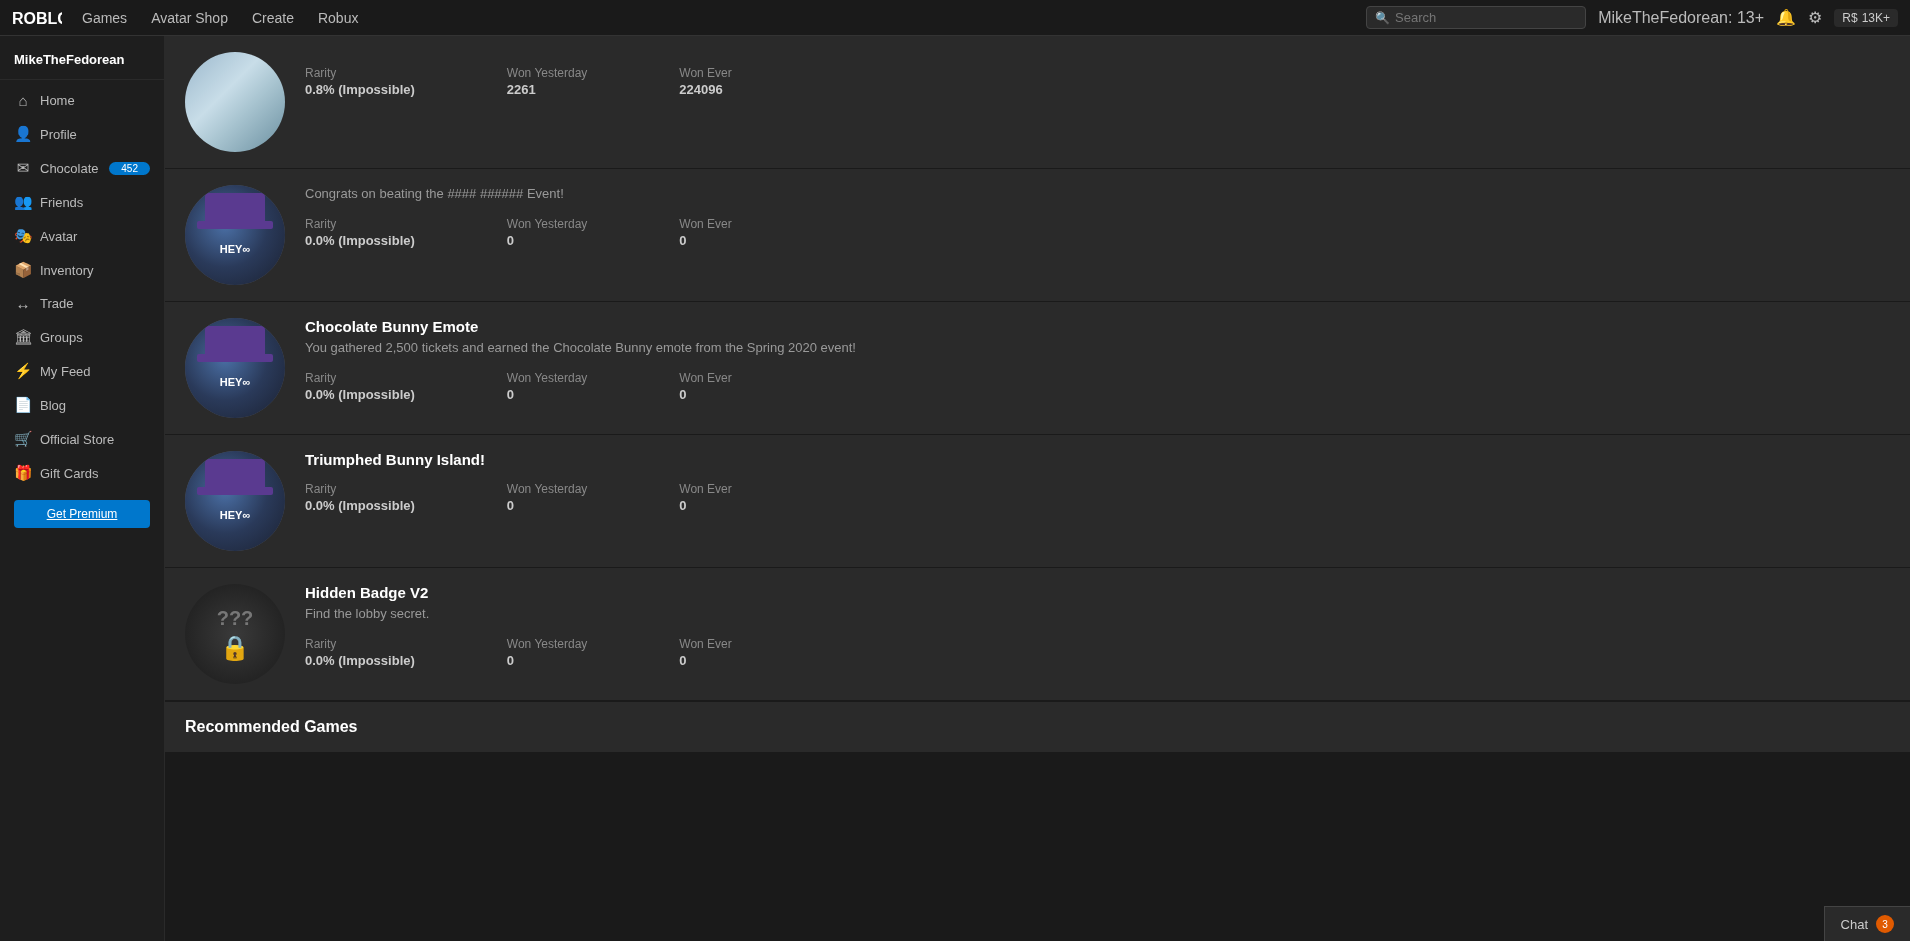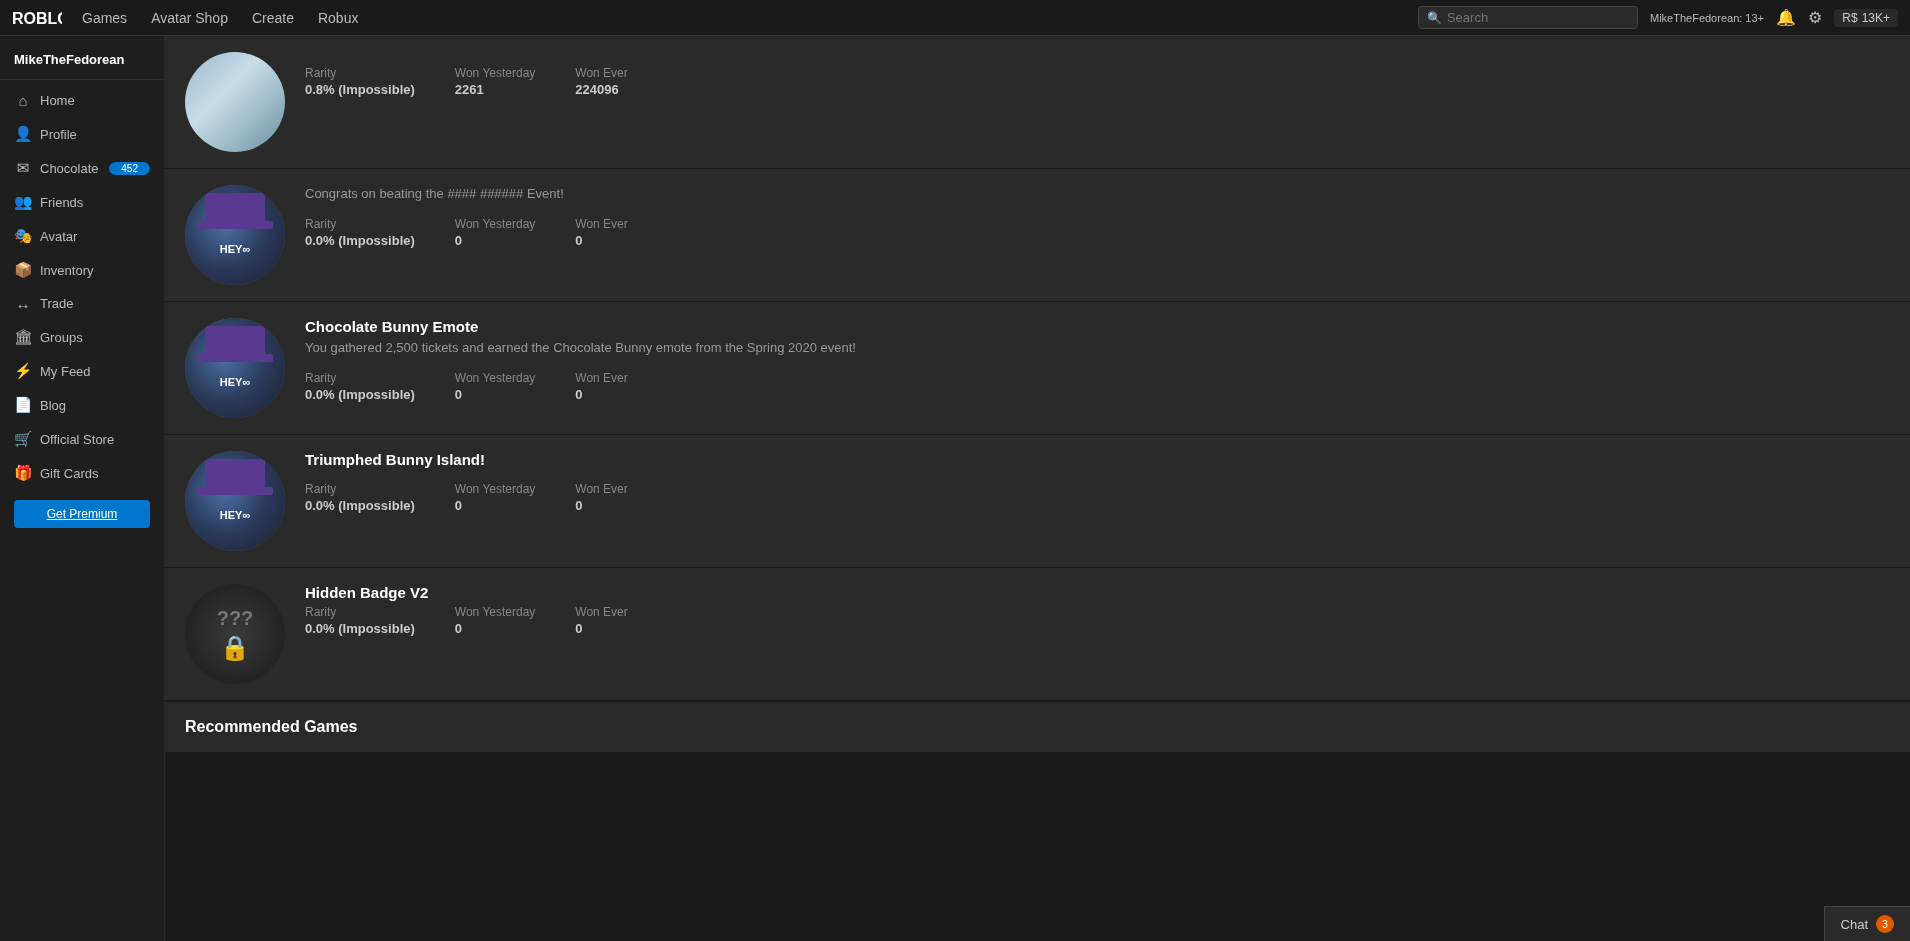--- a/index.html
+++ b/index.html
@@ -60,21 +60,21 @@
       outline: none;
       width: 100%;
     }
     .search-icon-svg { color: #888; margin-right: 5px; font-size: 12px; }
     .top-nav-right {
       display: flex;
       align-items: center;
       gap: 12px;
       margin-left: auto;
     }
-    .top-nav-username { color: #bbb; font-size: 11px; }
+    .top-nav-username { color: #bbb; font-size: 16px; }
     .top-nav-icon {
       color: #bbb;
       font-size: 16px;
       cursor: pointer;
       position: relative;
     }
     .top-nav-robux {
       background: #2a2a2a;
       border-radius: 4px;
       padding: 2px 8px;
@@ -228,21 +228,21 @@
       margin-bottom: 4px;
     }
     .badge-description {
       color: #999;
       font-size: 13px;
       margin-bottom: 14px;
       line-height: 1.4;
     }
     .badge-stats {
       display: flex;
-      gap: 40px;
+      gap: 92px;
     }
     .badge-stat { display: flex; flex-direction: column; gap: 2px; }
     .badge-stat-label { color: #888; font-size: 12px; }
     .badge-stat-value { color: #ccc; font-size: 13px; font-weight: bold; }
 
     
     .recommended-section {
       padding: 16px 20px;
       color: #fff;
       font-size: 16px;
@@ -477,20 +477,21 @@
       <div class="badge-image">
         <div class="badge-image-hidden">
           <div style="text-align:center;">
             <div style="color:#777; font-size:20px; font-weight:bold;">???</div>
             <div style="color:#555; font-size:24px; margin-top:4px;">🔒</div>
           </div>
         </div>
       </div>
       <div class="badge-info">
         <div class="badge-title">Hidden Badge V2</div>
+        <div class="badge-description">Find the lobby secret.</div>
         <div class="badge-stats">
           <div class="badge-stat">
             <span class="badge-stat-label">Rarity</span>
             <span class="badge-stat-value">0.0% (Impossible)</span>
           </div>
           <div class="badge-stat">
             <span class="badge-stat-label">Won Yesterday</span>
             <span class="badge-stat-value">0</span>
           </div>
           <div class="badge-stat">

